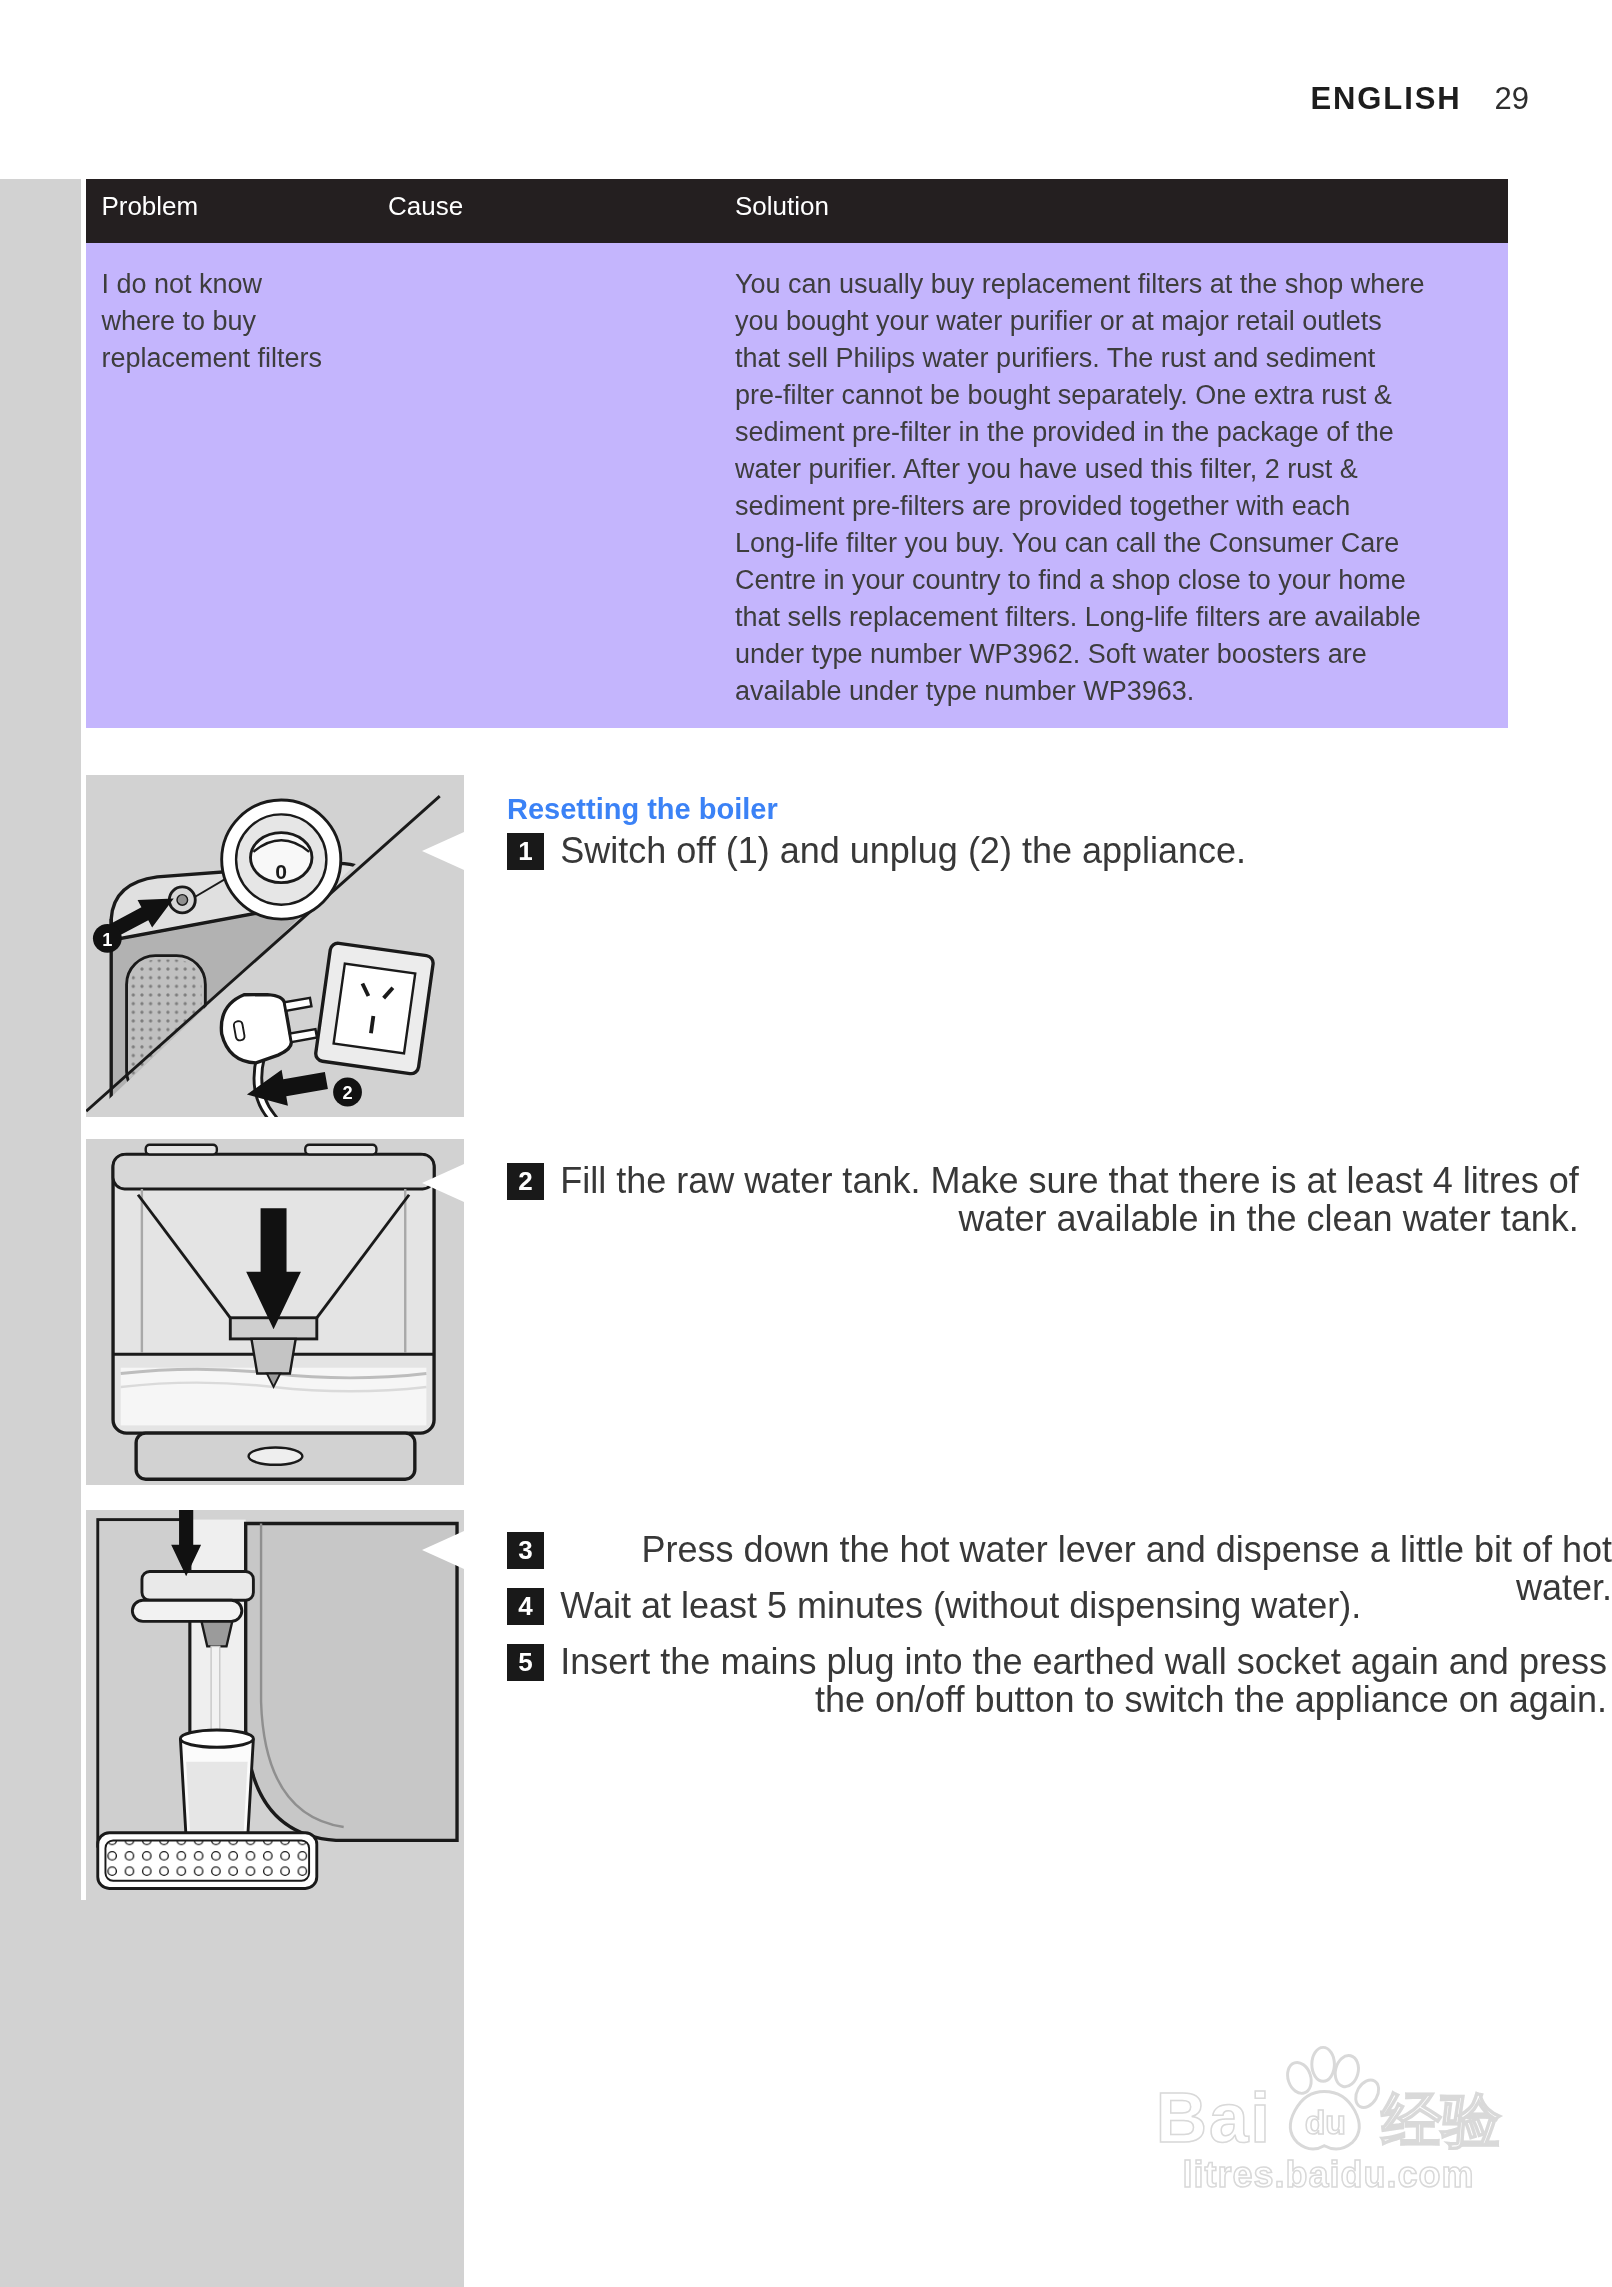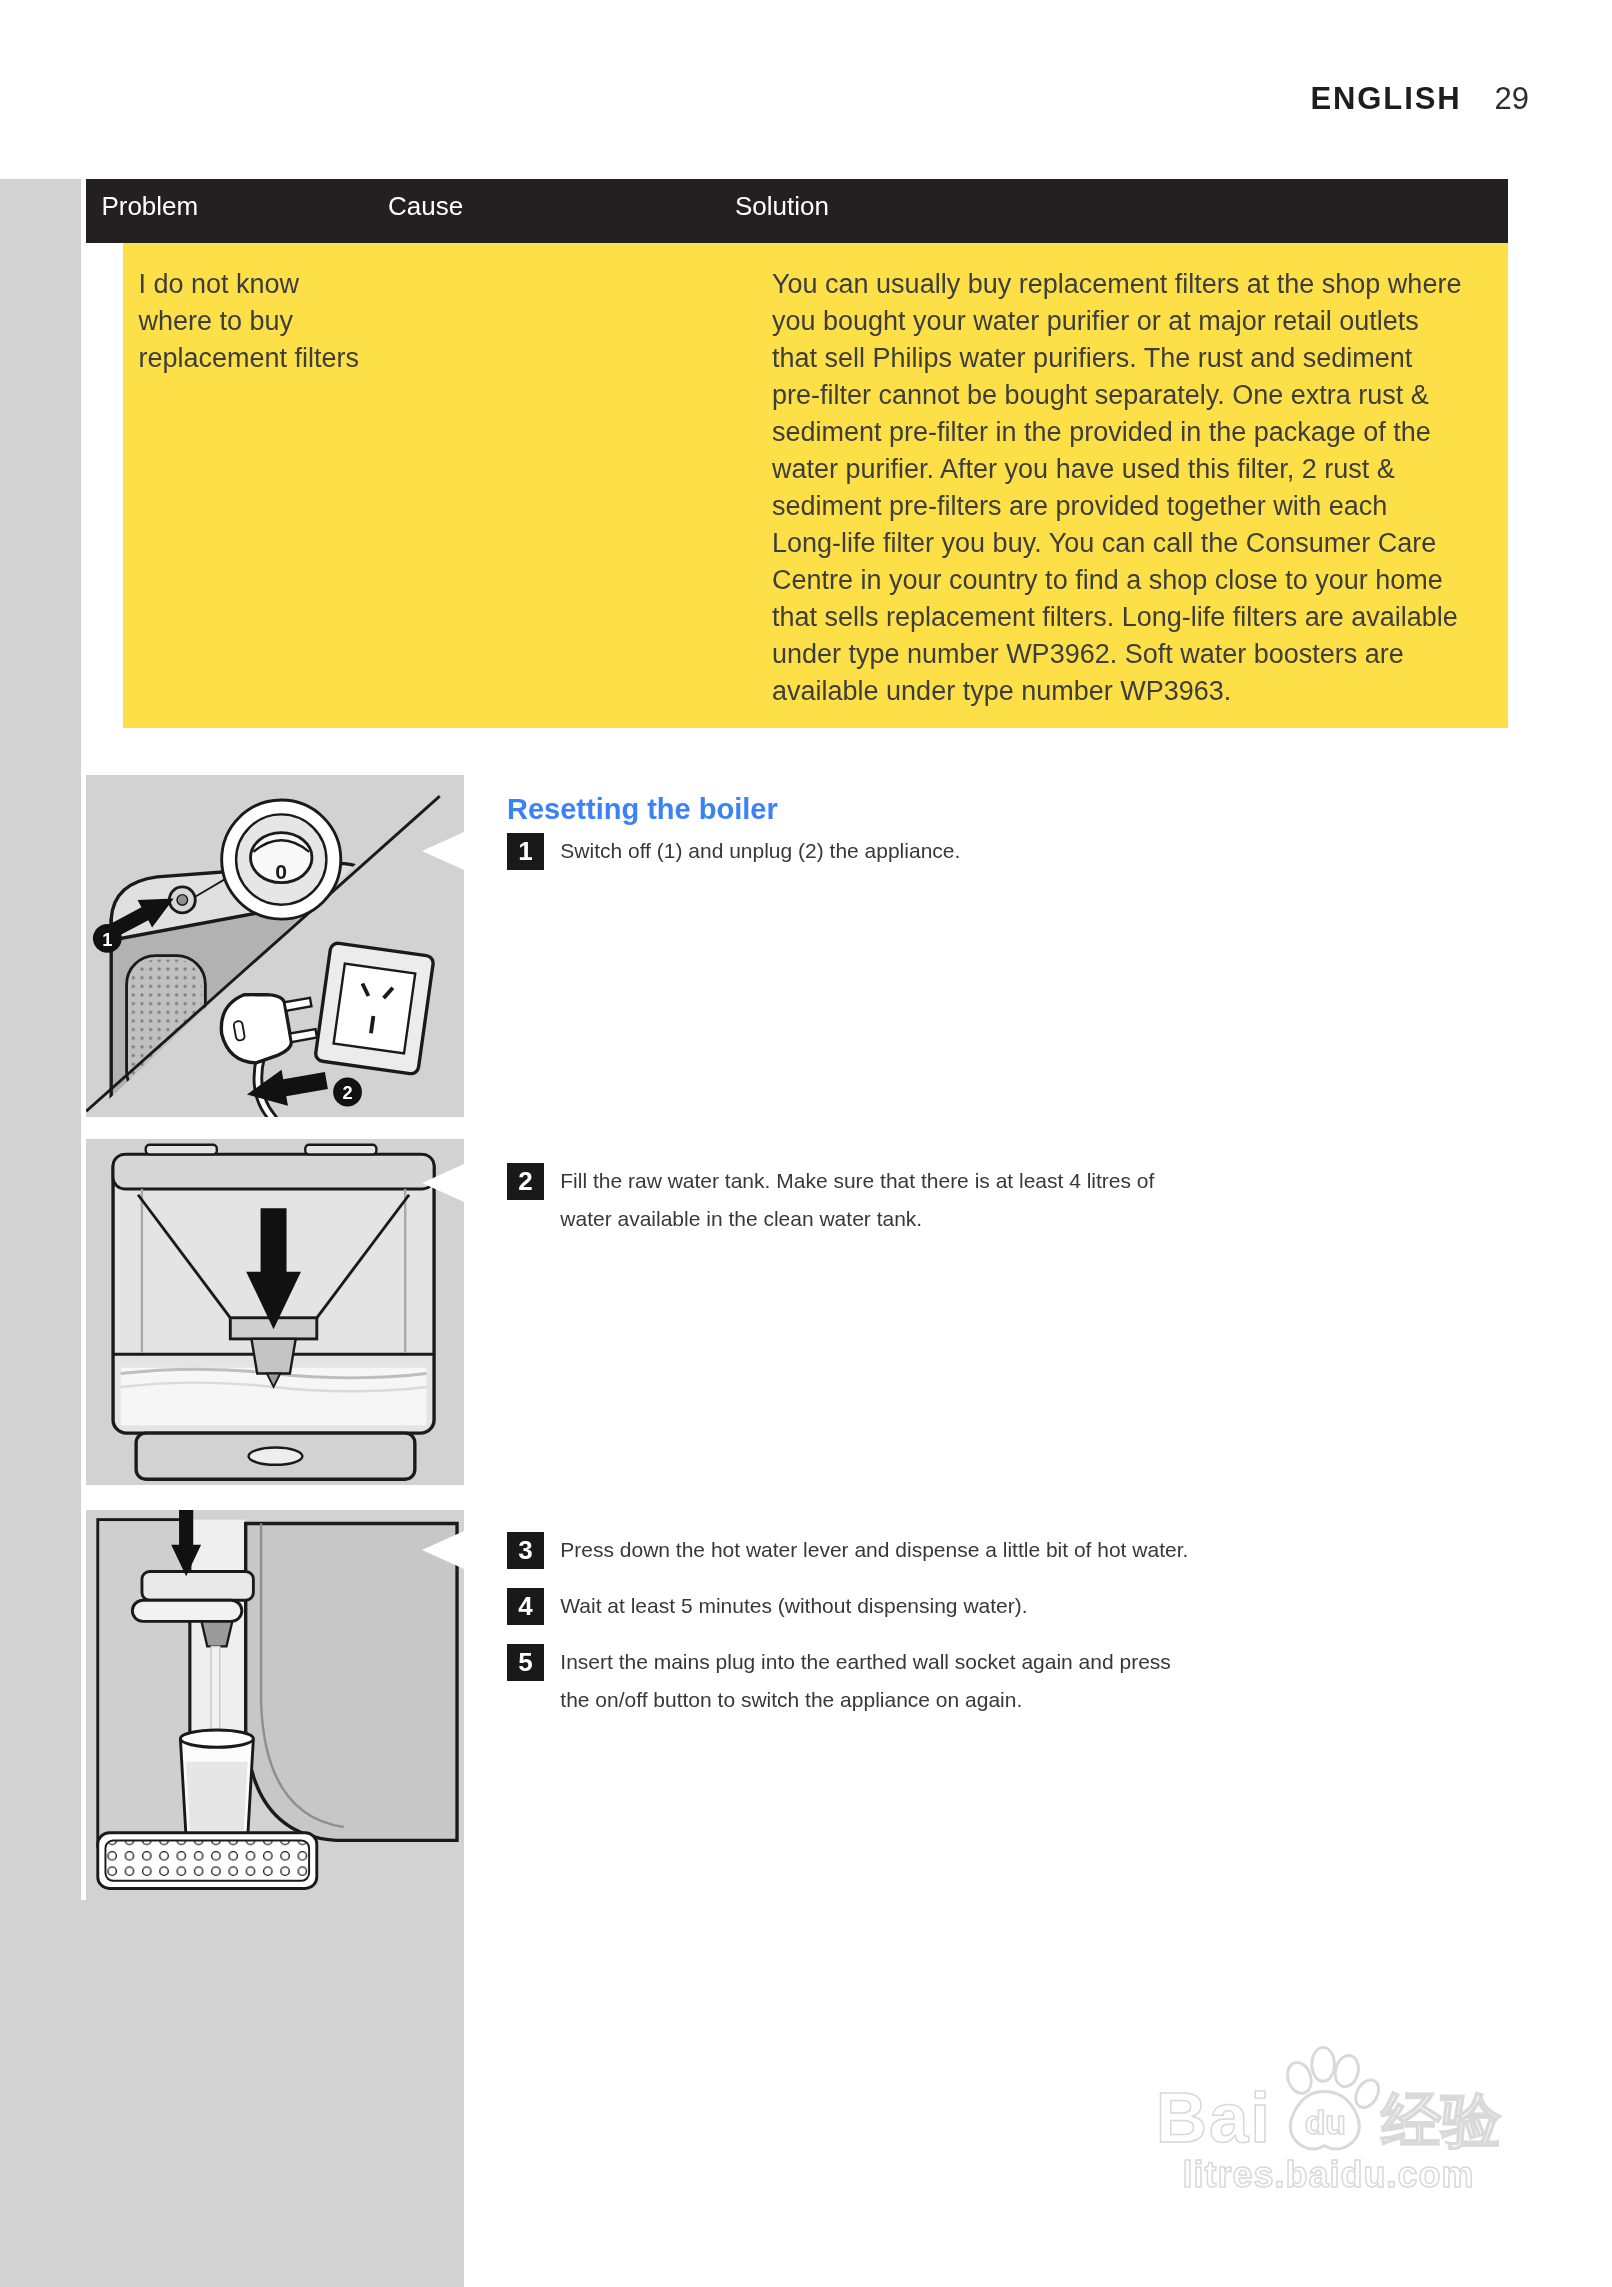--- a/index.html
+++ b/index.html
@@ -20,38 +20,38 @@
   
   .left-strip{position:absolute;left:0;top:179px;width:81px;height:2109px;background:#d2d2d2;}
 
   
   .tbl{position:absolute;left:86px;top:179px;width:1422px;}
   .tbl-head{position:relative;height:64px;background:#241f20;}
   .tbl-head .th{position:absolute;top:0;height:54px;line-height:54px;color:#ffffff;font-size:26px;}
   .th-problem{left:15.4px;}
   .th-cause{left:302px;}
   .th-solution{left:649px;}
-  .tbl-body{position:relative;background:#fde047;height:485px;margin-left:37px;}
+  .tbl-body{position:relative;background:#c4b5fd;height:485px;}
   .cell-text{position:absolute;margin:0;font-size:27px;line-height:37px;white-space:pre-line;color:#3d3d3d;}
   .cell-problem{left:15.4px;top:23px;width:269px;}
   .cell-cause{left:302px;top:23px;width:307px;}
   .cell-solution{left:649px;top:23px;width:769px;}
 
   
   .section-heading{
     position:absolute;left:507px;top:790px;margin:0;
     font-size:29px;font-weight:700;color:#3b82f6;line-height:38px;
   }
   .step{position:absolute;left:507px;display:flex;align-items:flex-start;}
   .step-badge{
     flex:0 0 auto;width:37px;height:37px;margin-top:1px;background:#191919;color:#ffffff;
     display:flex;align-items:center;justify-content:center;
     font-size:26px;font-weight:700;
   }
-  .step-text{margin:0 0 0 16.3px;font-size:21px;line-height:38px;white-space:pre-line;color:#383838;}
+  .step-text{margin:0 0 0 16.3px;font-size:36px;line-height:38px;white-space:pre-line;color:#383838;text-align:right;}
   .step-1{top:832px;}
   .step-2{top:1162px;}
   .step-3{top:1531px;}
   .step-4{top:1587px;}
   .step-5{top:1643px;}
 
   
   .fig{position:absolute;left:86px;width:378px;background:#d2d2d2;}
   .fig-1{top:775px;height:342px;}
   .fig-2{top:1139px;height:346px;}

